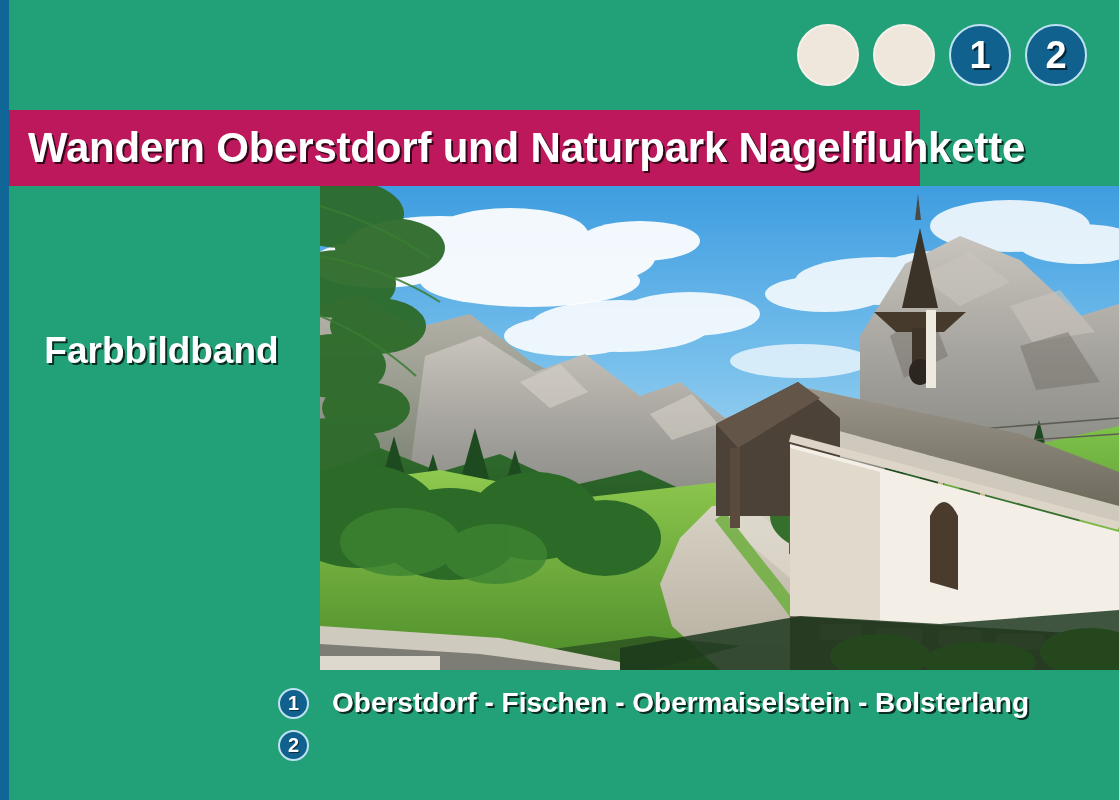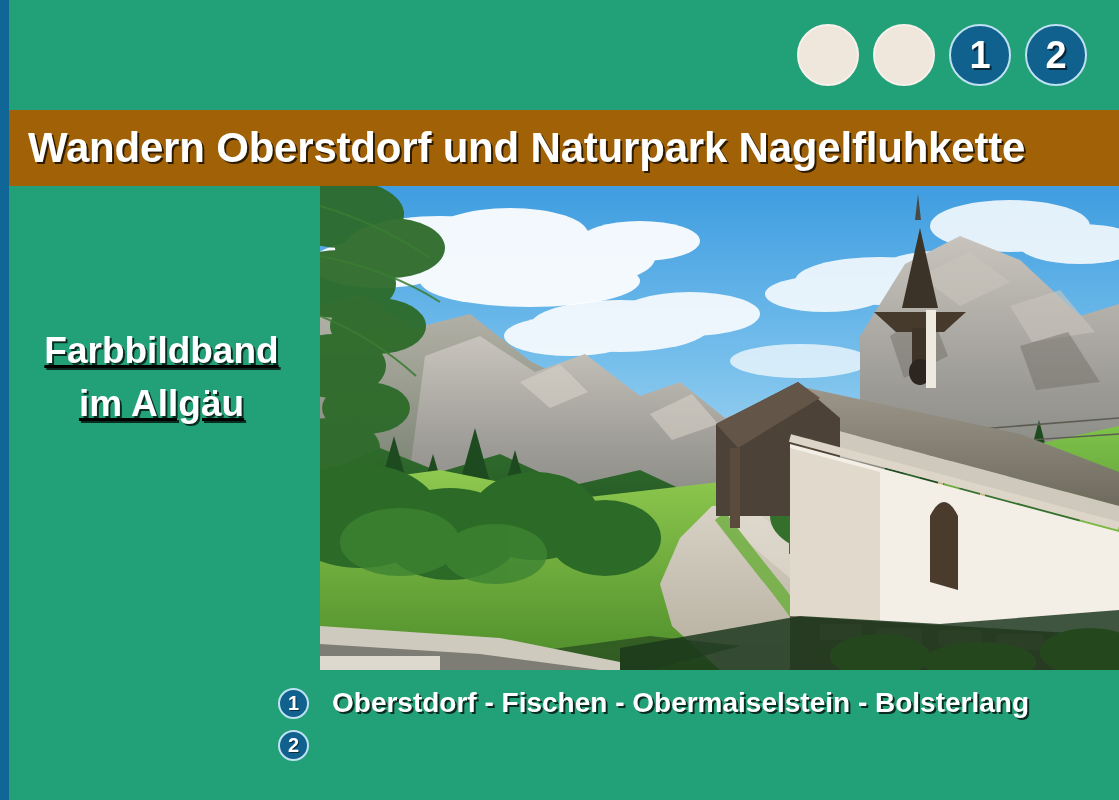--- a/index.html
+++ b/index.html
@@ -74,22 +74,22 @@
     background: #11618f;
     border: 2px solid #bfe2f2;
     color: #ffffff;
     text-shadow: 2px 2px 0 rgba(0,0,0,.6);
   }
 
   
   .band-title {
     position: absolute;
     left: 0; top: 110px;
-    width: 1119px; height: 76px;
-    background: #a16207;
+    width: 920px; height: 76px;
+    background: #be185d;
     z-index: 6;
     display: flex;
     align-items: center;
   }
   .book-title {
     margin-left: 28px;
     font-size: 42px;
     font-weight: bold;
     color: #ffffff;
     white-space: nowrap;
@@ -97,21 +97,20 @@
     text-shadow: 2px 2px 0 rgba(0,0,0,.72);
   }
 
   
   .subtitle-block {
     position: absolute;
     left: 9px; top: 325px;
     width: 305px;
     text-align: center;
     z-index: 8;
-    text-decoration: underline;
   }
   .subtitle-line {
     font-size: 37px;
     font-weight: bold;
     color: #ffffff;
     line-height: 1.42;
     text-shadow: 2px 2px 0 rgba(0,0,0,.72);
     white-space: nowrap;
   }
 
@@ -178,21 +177,20 @@
     <div class="badge numbered">1</div>
     <div class="badge numbered">2</div>
   </div>
 
   <div class="band-title">
     <div class="book-title">Wandern Oberstdorf und Naturpark Nagelfluhkette</div>
   </div>
 
   <div class="subtitle-block">
     <div class="subtitle-line">Farbbildband</div>
-    <div class="subtitle-line">im Allgäu</div>
   </div>
 
   <div class="photo">
     <svg viewBox="0 0 799 484" preserveAspectRatio="none" aria-hidden="true">
       <defs>
         <linearGradient id="sky" x1="0" y1="0" x2="0" y2="1">
           <stop offset="0%" stop-color="#3f9de0"></stop>
           <stop offset="55%" stop-color="#78c0ec"></stop>
           <stop offset="100%" stop-color="#b4dcf2"></stop>
         </linearGradient>

